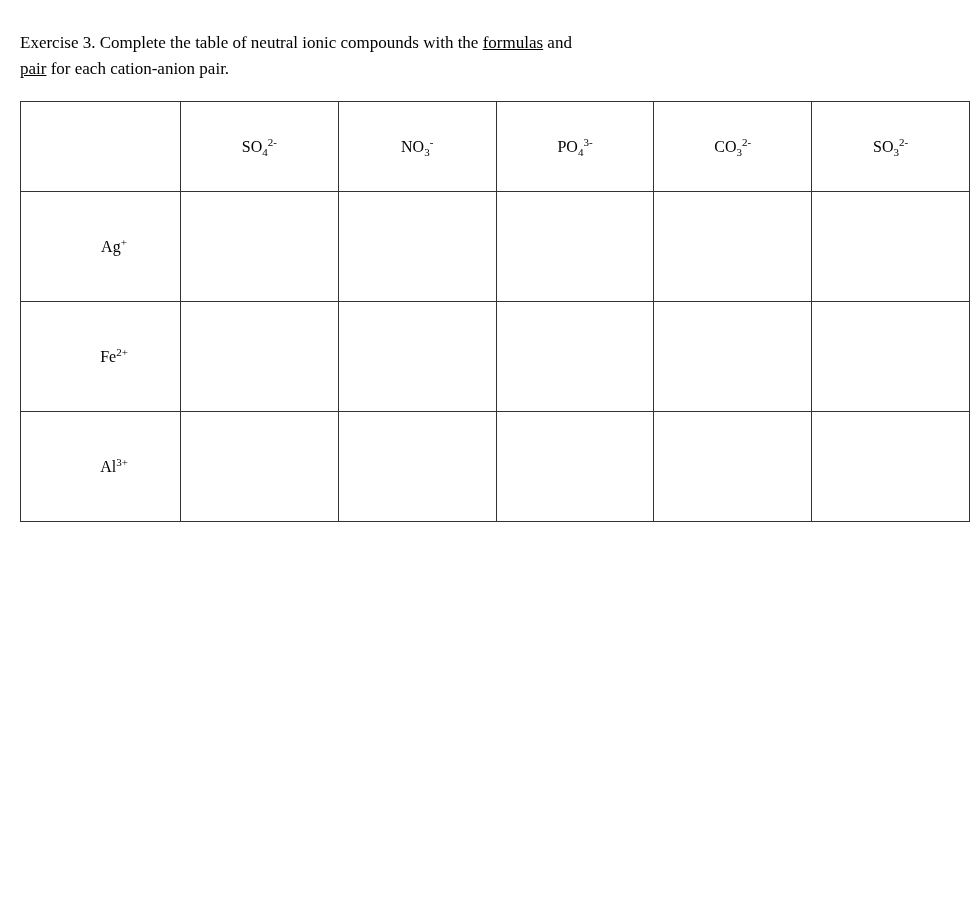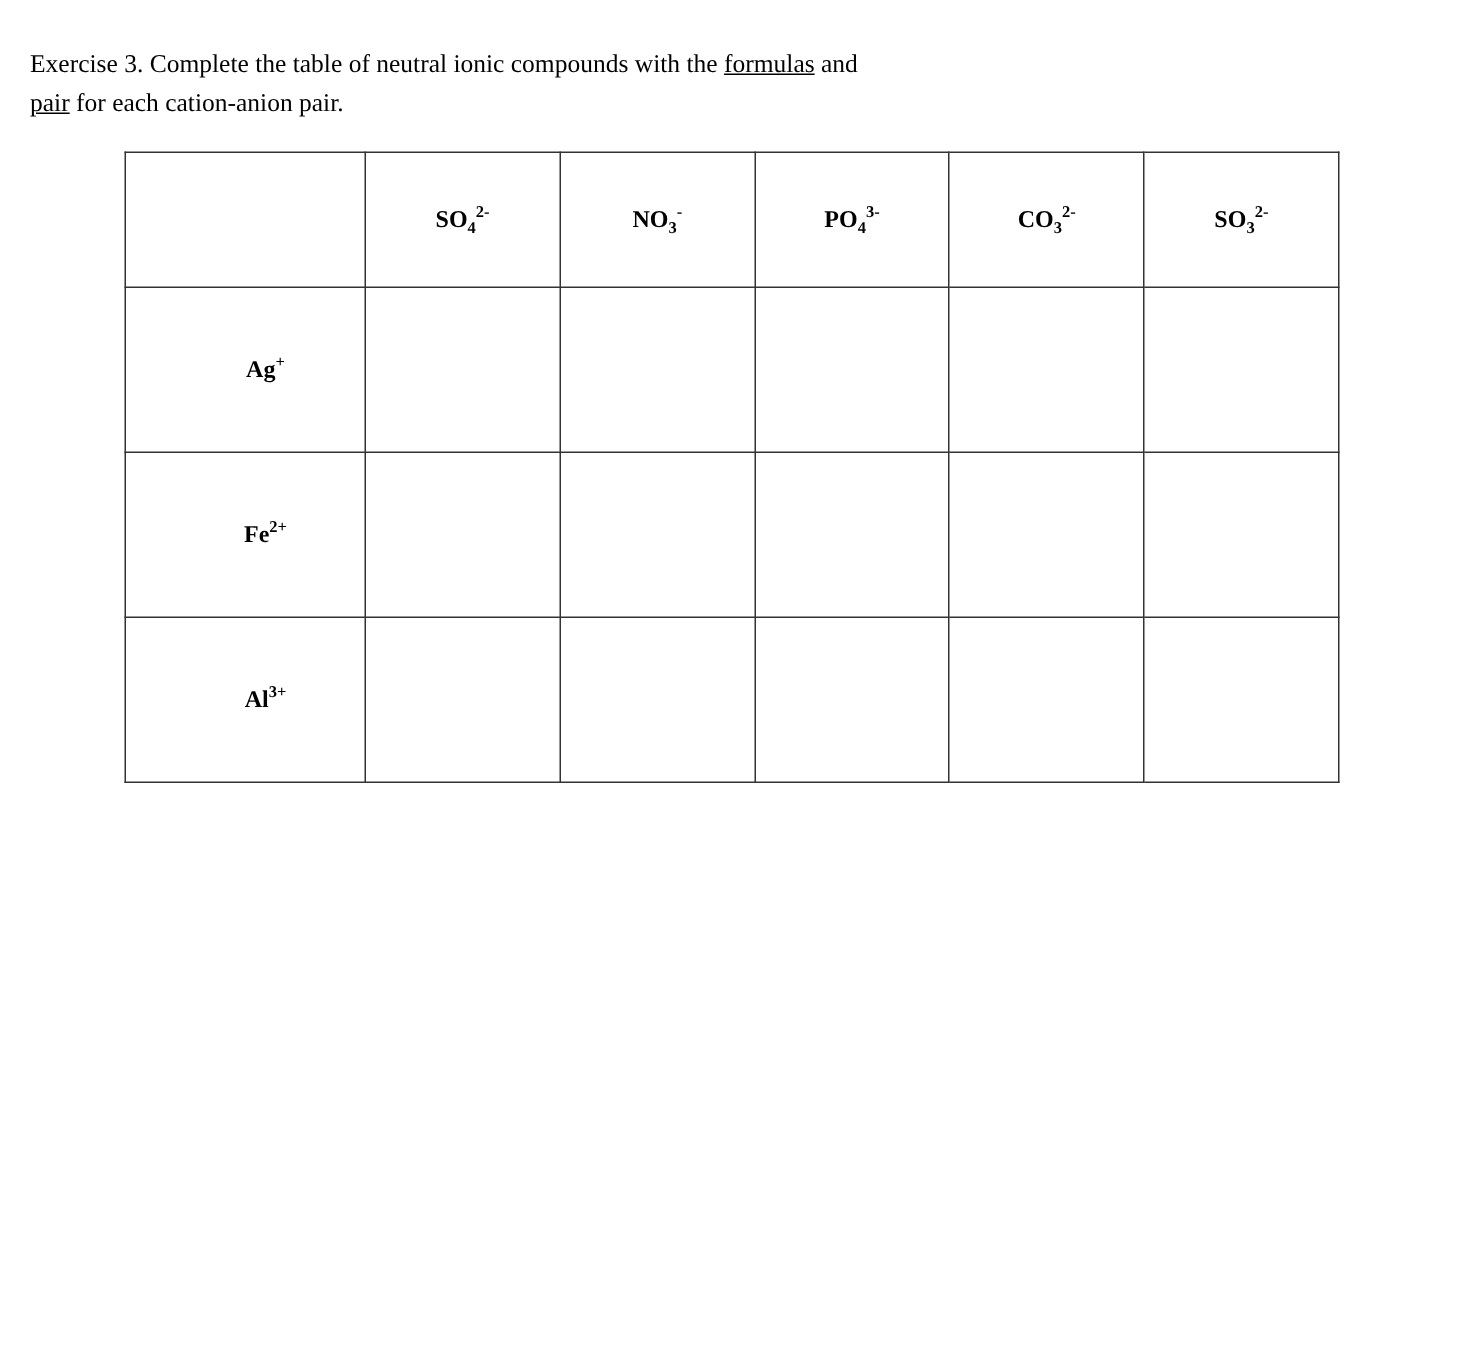--- a/index.html
+++ b/index.html
@@ -21,23 +21,22 @@
     .exercise-header {
       margin-bottom: 20px;
       line-height: 1.5;
       font-size: 17px;
     }
 
     .exercise-header u {
     }
 
     .table-container {
-      width: 810px;
+      width: 950px;
       margin: 0 auto;
-      font-weight: bold;
     }
 
     table {
       border-collapse: collapse;
       width: 100%;
       table-layout: fixed;
     }
 
     td, th {
       border: 1.5px solid #333;

